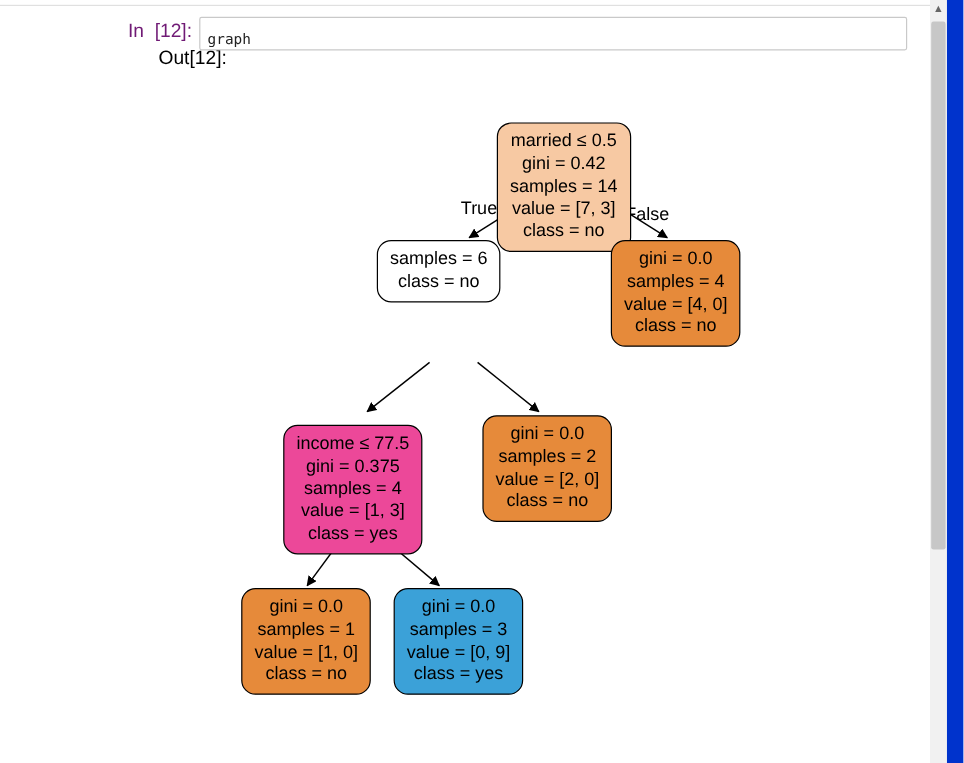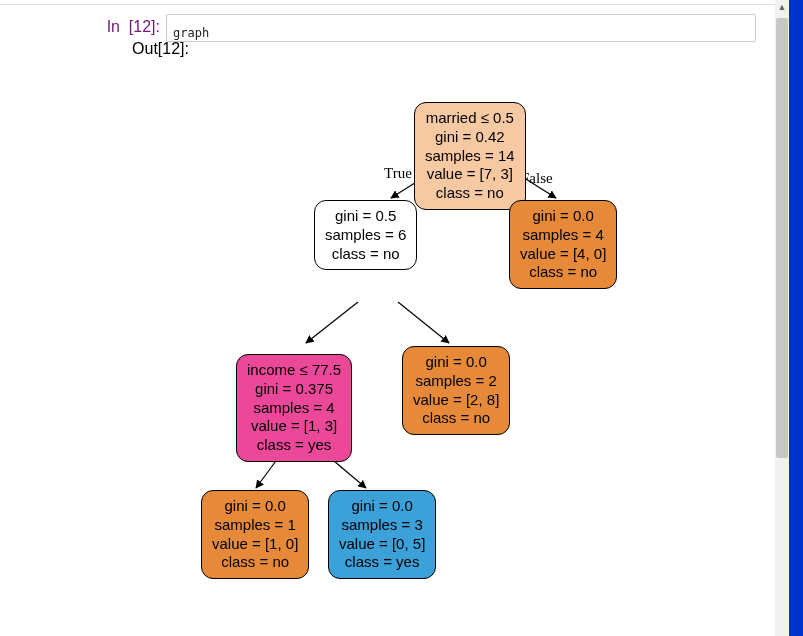--- a/index.html
+++ b/index.html
@@ -10,21 +10,21 @@
   .scroll-arrow { position: absolute; right: 14px; width: 14px; height: 14px; display:flex; align-items:center; justify-content:center; color:#666; font-size:9px; }
   .scroll-arrow.top { top: 0; }
   .scroll-thumb { position:absolute; right:15px; top:18px; width:12px; height:440px; background:#c7c7c7; border-radius:2px; }
   .content { position: absolute; left: 0; top: 0; width: 775px; height: 636px; }
   .toolbar-line { position:absolute; left:0; top:4px; width:775px; height:1px; background:#e0e0e0; }
   .prompt-in { color:#701a75; top:18px; position:absolute; right:615px; }
   .prompt-out { color:#000000; top:40px; position:absolute; right:586px; }
   .input-box { position:absolute; left:166px; top:14px; width:590px; height:28px; border:1px solid #c9c9c9; border-radius:2px; background:#fff; padding:1px 6px; font-family: Consolas, Menlo, monospace; font-size:12px; color:#222; display:flex; align-items:flex-end; }
   .graph-area { position:absolute; left:166px; top:40px; width:590px; height:596px; }
   .node { position:absolute; border:1px solid #000; border-radius:12px; padding:6px 10px; font-size:15px; line-height:1.25; text-align:center; color:#000; white-space:nowrap; }
-  .edge-label { position:absolute; font-size:15px; color:#000;font-family:Liberation Serif, serif; }
+  .edge-label { position:absolute; font-size:15px; color:#000; }
   svg.edges { position:absolute; left:0; top:0; width:590px; height:596px; overflow:visible; }
 </style>
 </head>
 <body>
 
 <div class="frame">
   <div class="rightbar"></div>
   <div class="scrollbar-strip"></div>
   <div class="scroll-arrow top">▲</div>
   <div class="scroll-thumb"></div>
@@ -59,21 +59,20 @@
 
       <div class="node" style="left:248px; top:14px; background:#f7c9a3;margin-top:48px;">
         <div>married ≤ 0.5</div>
         <div>gini = 0.42</div>
         <div>samples = 14</div>
         <div>value = [7, 3]</div>
         <div>class = no</div>
       </div>
 
       <div class="node" style="left:148px; top:160px; background:#ffffff;">
-        <div>gini = 0.5</div>
         <div>samples = 6</div>
         <div>class = no</div>
       </div>
 
       <div class="node" style="left:343px; top:160px; background:#e68a3a;">
         <div>gini = 0.0</div>
         <div>samples = 4</div>
         <div>value = [4, 0]</div>
         <div>class = no</div>
       </div>
@@ -82,32 +81,32 @@
         <div>income ≤ 77.5</div>
         <div>gini = 0.375</div>
         <div>samples = 4</div>
         <div>value = [1, 3]</div>
         <div>class = yes</div>
       </div>
 
       <div class="node" style="left:236px; top:306px; background:#e68a3a;">
         <div>gini = 0.0</div>
         <div>samples = 2</div>
-        <div>value = [2, 8]</div>
+        <div>value = [2, 0]</div>
         <div>class = no</div>
       </div>
 
       <div class="node" style="left:35px; top:450px; background:#e68a3a;">
         <div>gini = 0.0</div>
         <div>samples = 1</div>
         <div>value = [1, 0]</div>
         <div>class = no</div>
       </div>
 
       <div class="node" style="left:162px; top:450px; background:#3ba1d8;">
         <div>gini = 0.0</div>
         <div>samples = 3</div>
-        <div>value = [0, 5]</div>
+        <div>value = [0, 9]</div>
         <div>class = yes</div>
       </div>
     </div>
   </div>
 </div>
 
 </body></html>

